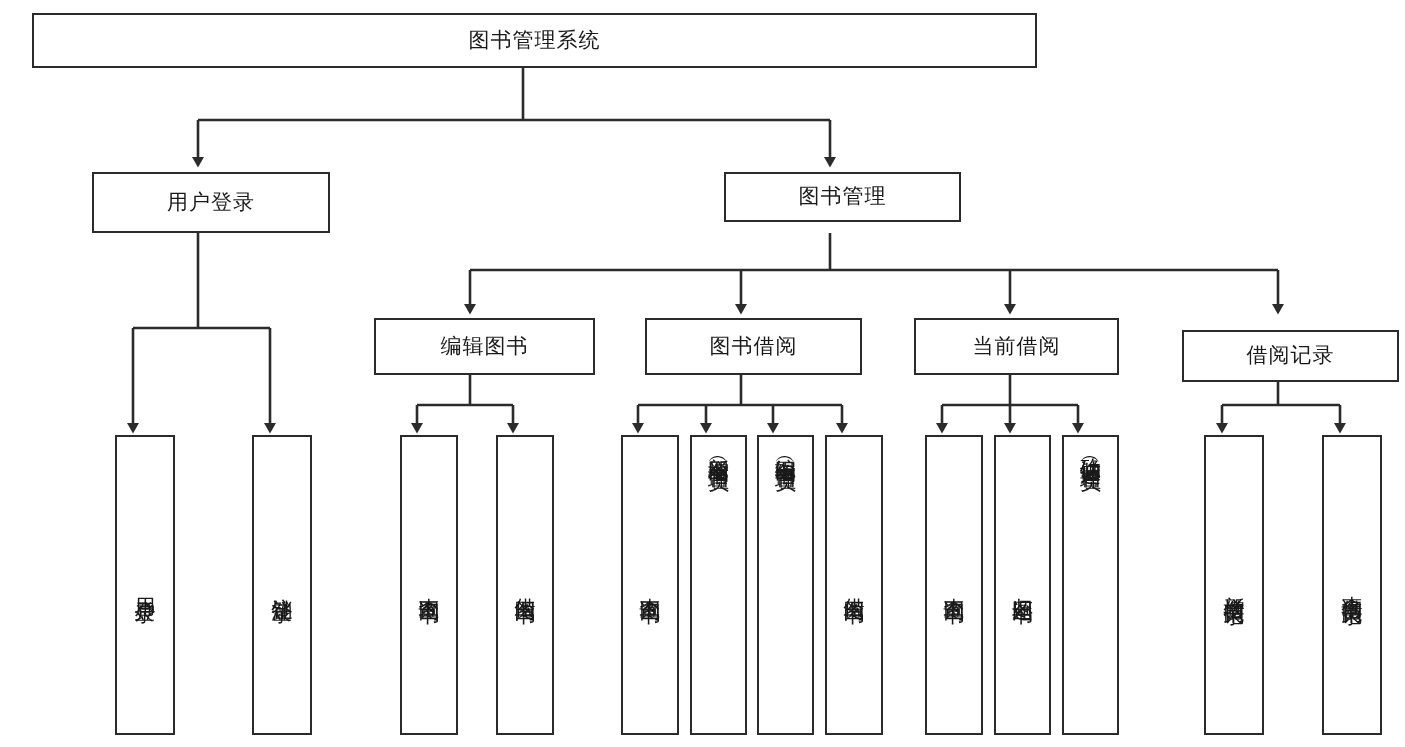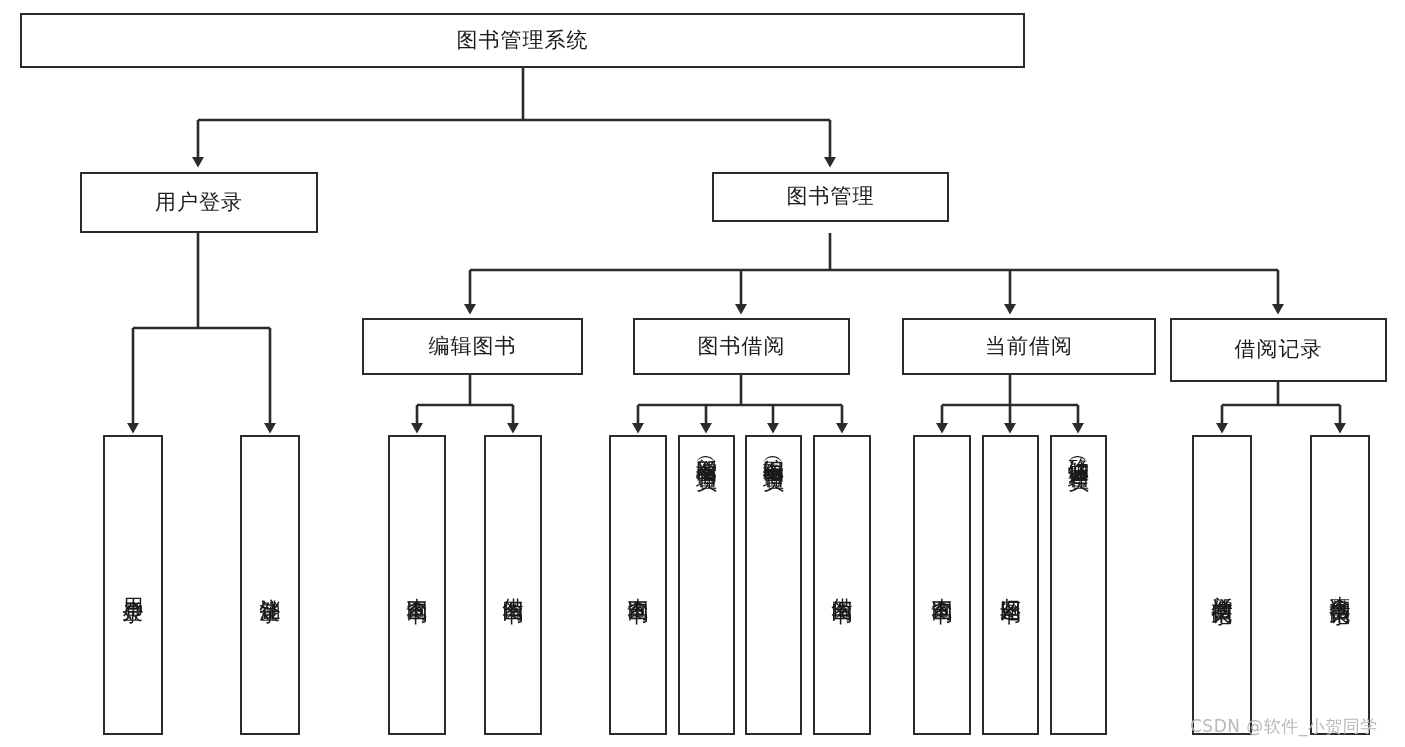--- a/index.html
+++ b/index.html
@@ -26,20 +26,21 @@
   }
   .node {
     position: absolute;
     box-sizing: border-box;
     border: 2.5px solid #2b2b2b;
     background: #ffffff;
     display: flex;
     align-items: center;
     justify-content: center;
     color: #1a1a1a;
+    margin-left: 12px;
   }
   .node.horiz .label {
     font-size: 21px;
     line-height: 1.2;
     letter-spacing: 1px;
     white-space: nowrap;
   }
   .node.vert {
     align-items: flex-start;
     justify-content: center;
@@ -130,24 +131,24 @@
   <div class="node horiz" style="left:712px; top:172px; width:237px; height:50px;">
     <span class="label">图书管理</span>
   </div>
 
   <div class="node horiz" style="left:362px; top:318px; width:221px; height:57px;">
     <span class="label">编辑图书</span>
   </div>
   <div class="node horiz" style="left:633px; top:318px; width:217px; height:57px;">
     <span class="label">图书借阅</span>
   </div>
-  <div class="node horiz" style="left:902px; top:318px; width:254px; height:57px;">
+  <div class="node horiz" style="left:902px; top:318px; width:205px; height:57px;">
     <span class="label">当前借阅</span>
   </div>
-  <div class="node horiz" style="left:1170px; top:318px; width:217px; height:64px;">
+  <div class="node horiz" style="left:1170px; top:330px; width:217px; height:52px;">
     <span class="label">借阅记录</span>
   </div>
 
   <div class="node vert mid" style="left:103px; top:435px; width:60px; height:300px;">
     <span class="label">用户登录</span>
   </div>
   <div class="node vert mid" style="left:240px; top:435px; width:60px; height:300px;">
     <span class="label">注销登录</span>
   </div>
 
@@ -181,15 +182,14 @@
     <span class="label">确认归还（管理员）</span>
   </div>
 
   <div class="node vert mid" style="left:1192px; top:435px; width:60px; height:300px;">
     <span class="label">新增借阅记录</span>
   </div>
   <div class="node vert mid" style="left:1310px; top:435px; width:60px; height:300px;">
     <span class="label">查询借阅记录</span>
   </div>
 
-  <div class="watermark" style="left:1190px; top:715px;">CSDN @软件_小贺同学</div>
 
 </div>
 
 </body></html>

